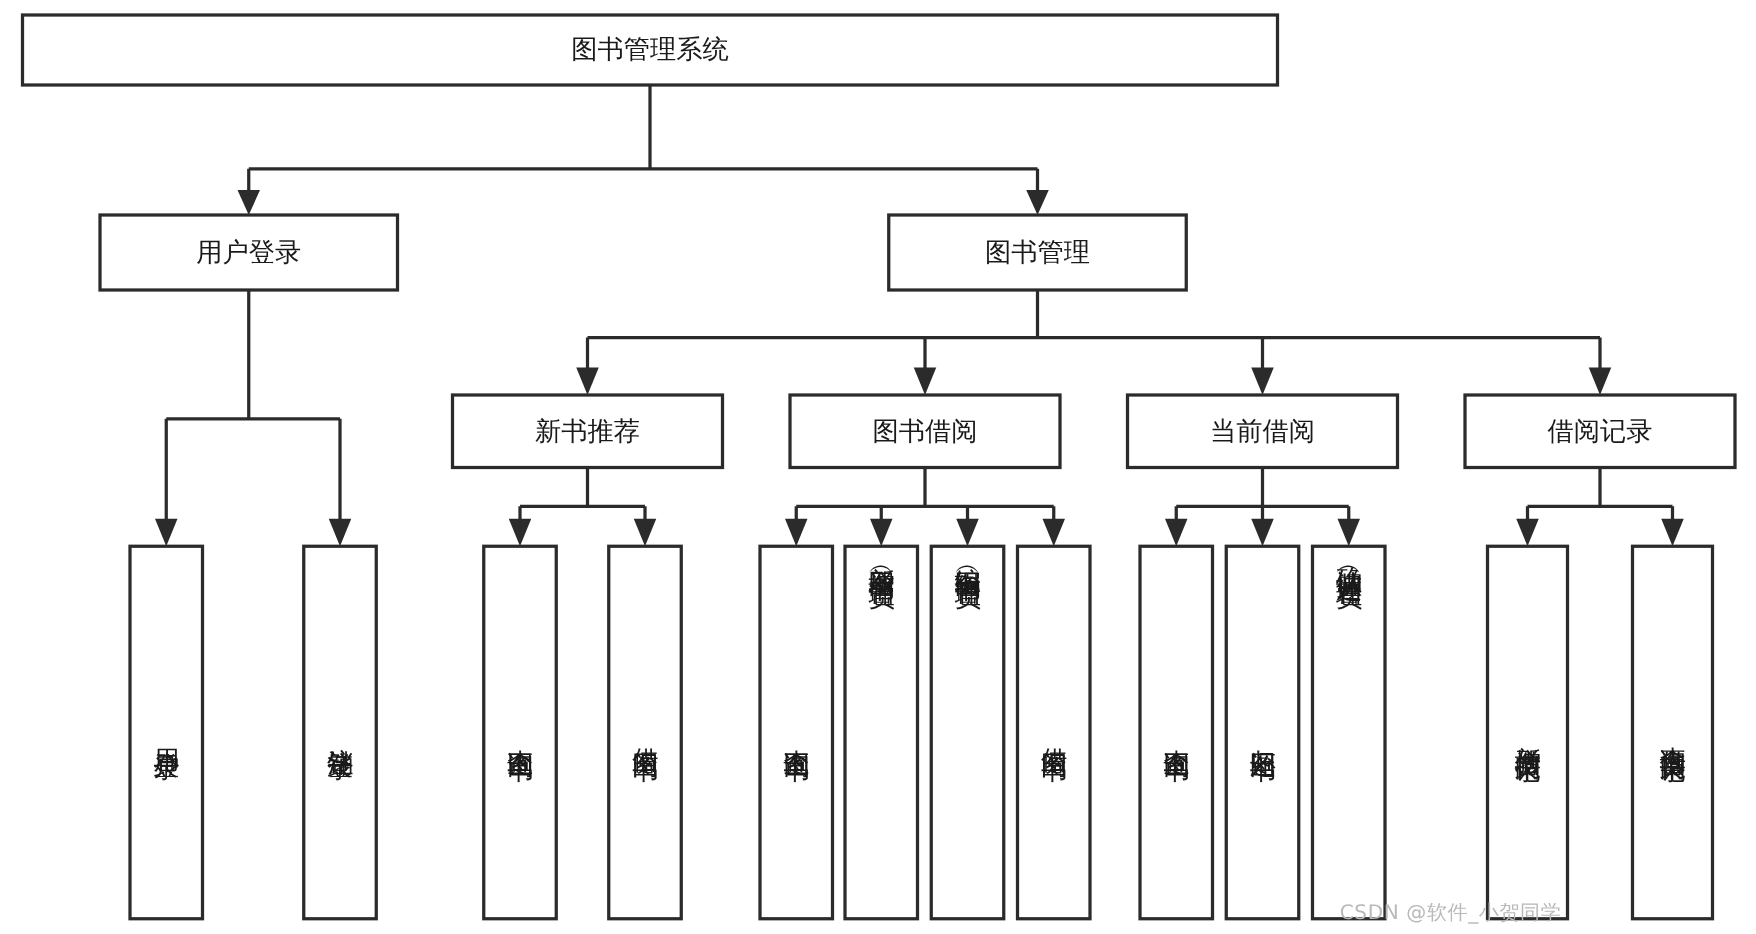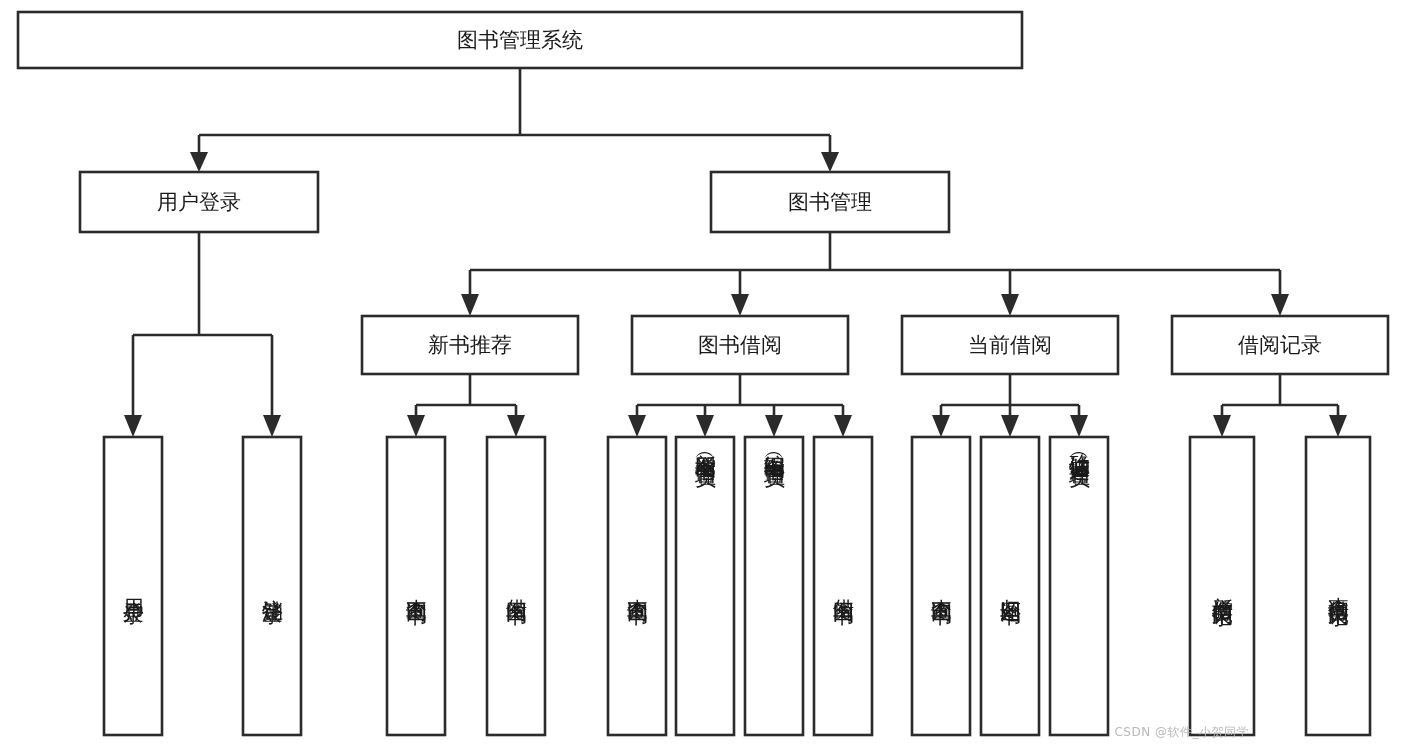--- a/index.html
+++ b/index.html
@@ -65,21 +65,21 @@
     color: #1a1a1a;
     letter-spacing: 2px;
     white-space: nowrap;
     text-align: center;
   }
   .watermark {
     position: absolute;
     right: 8px;
     bottom: 6px;
     font-family: "DejaVu Sans", "Liberation Sans", sans-serif;
-    font-size: 12px;
+    font-size: 16px;
     color: #b9b9b9;
     letter-spacing: 0.5px;
     white-space: nowrap;
   }
 </style>
 </head>
 <body>
 
 <div id="diagram-root">
 

